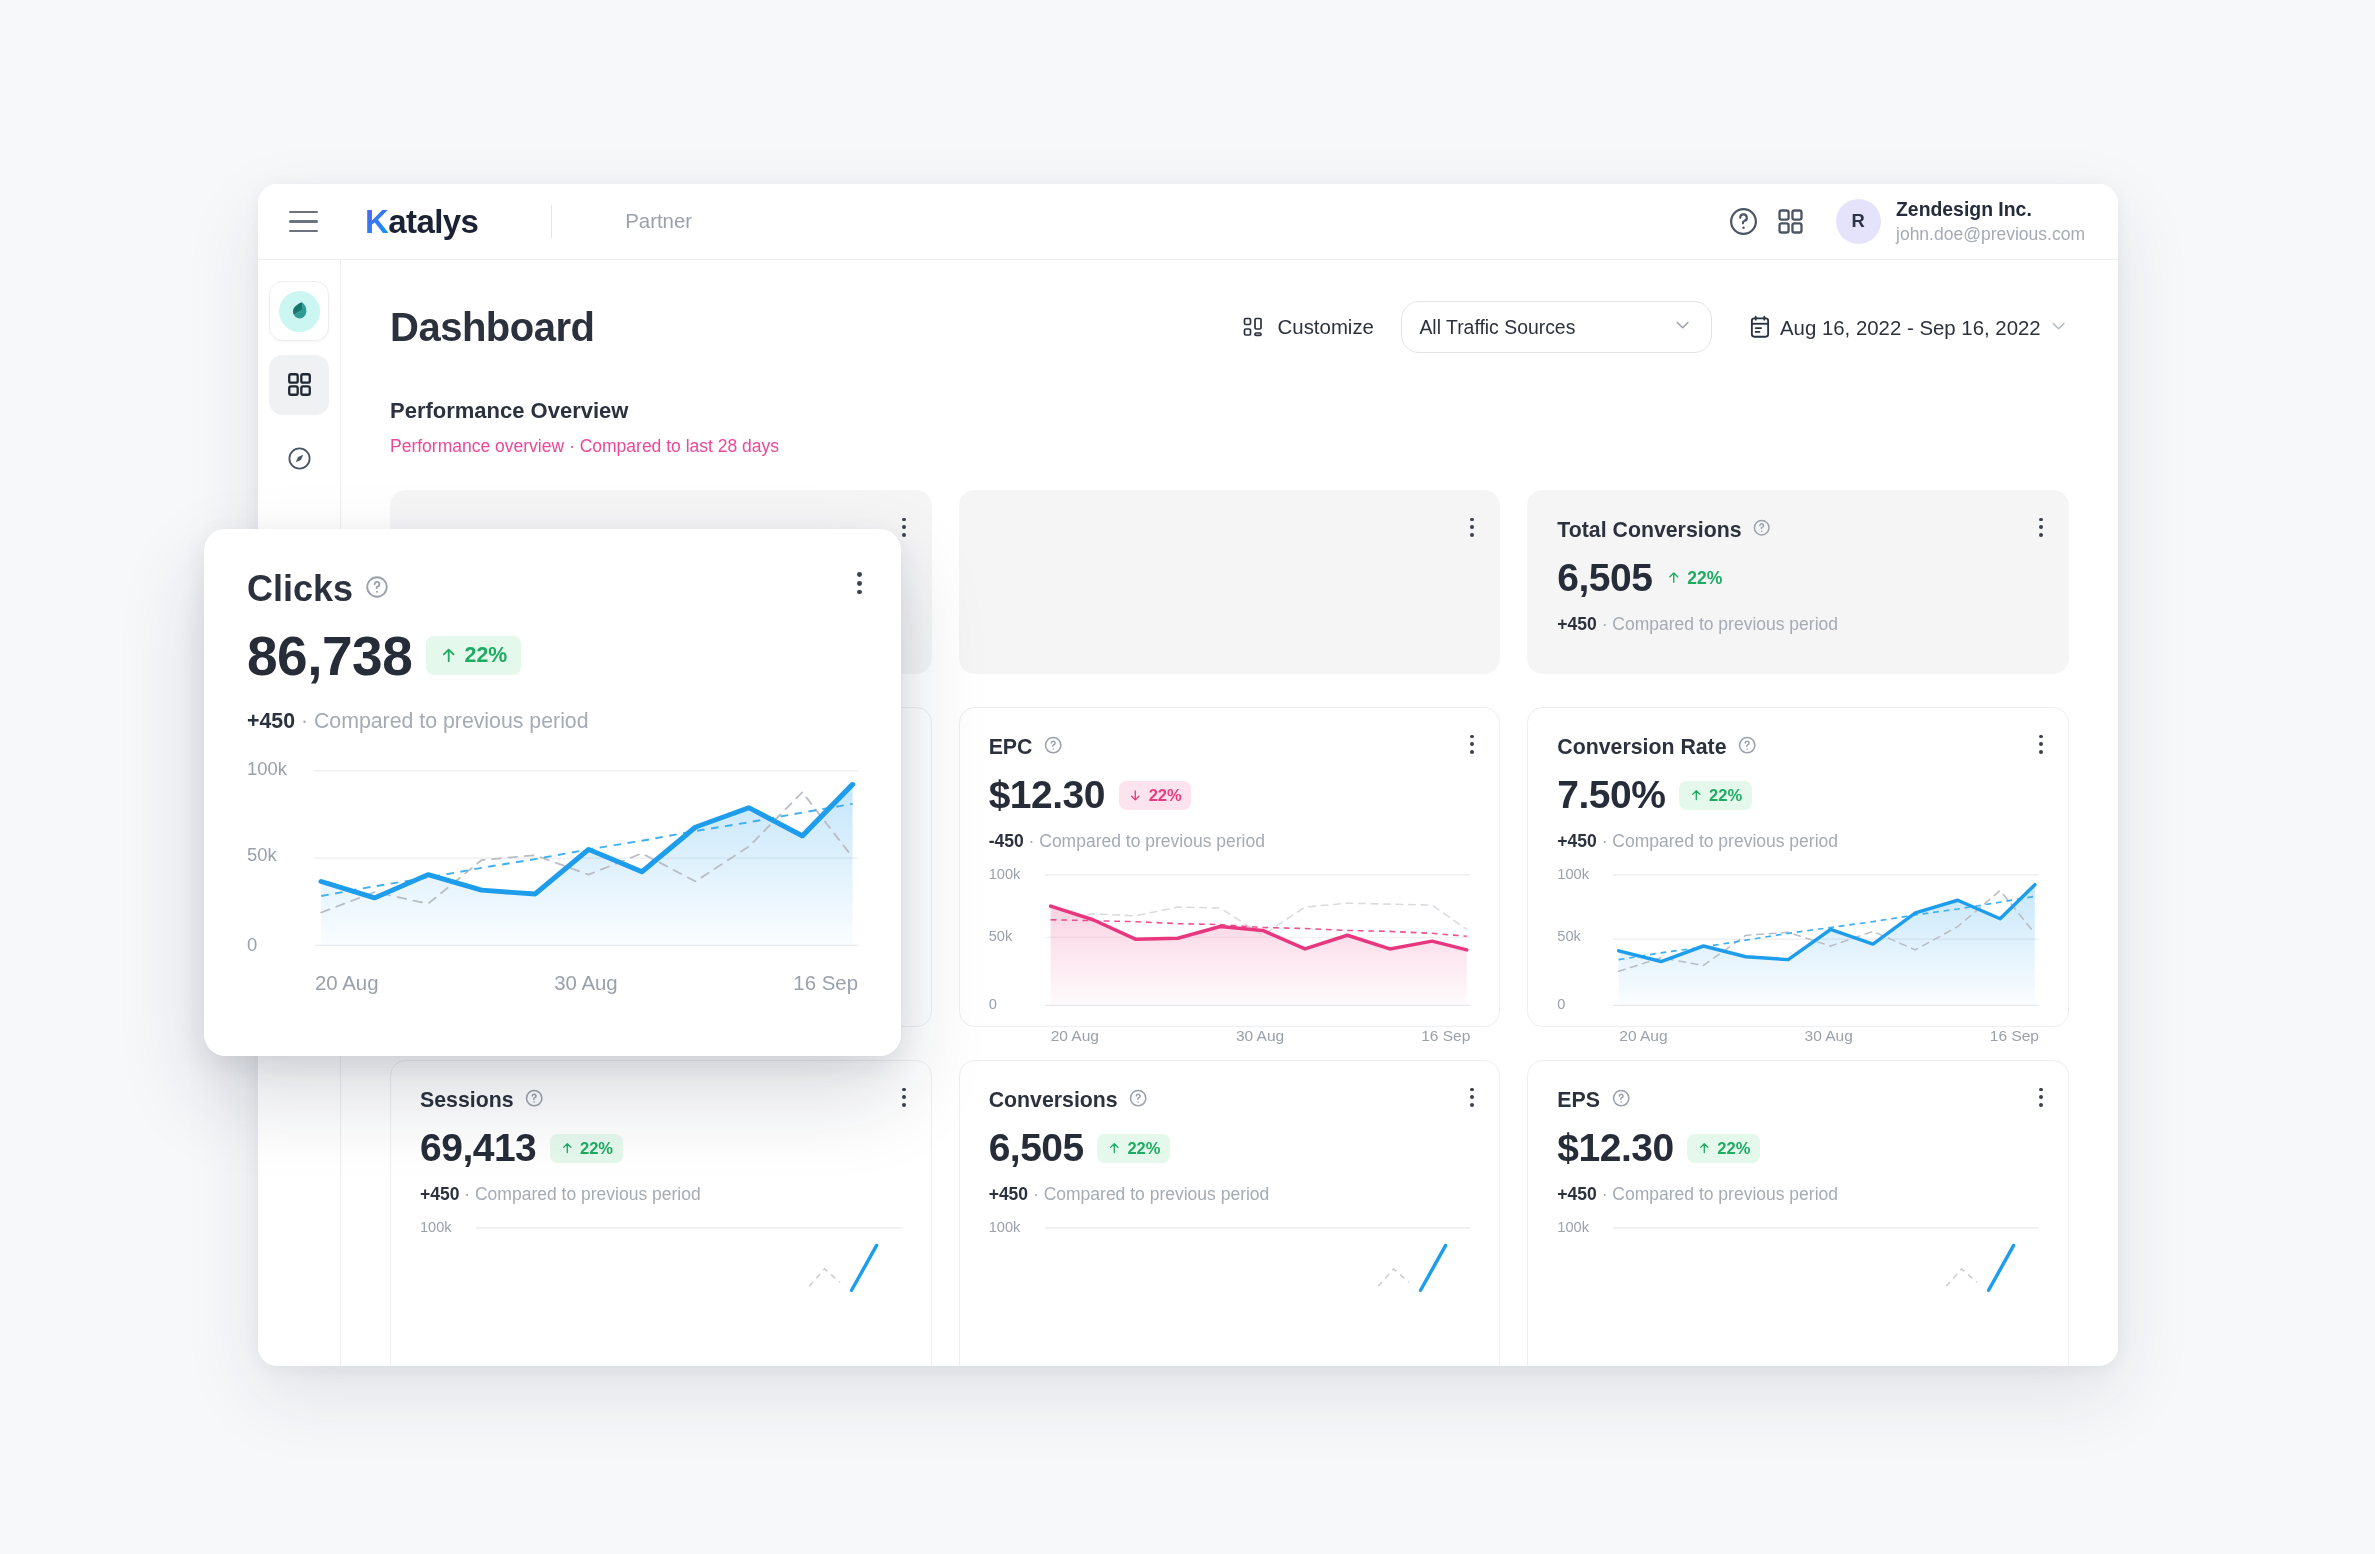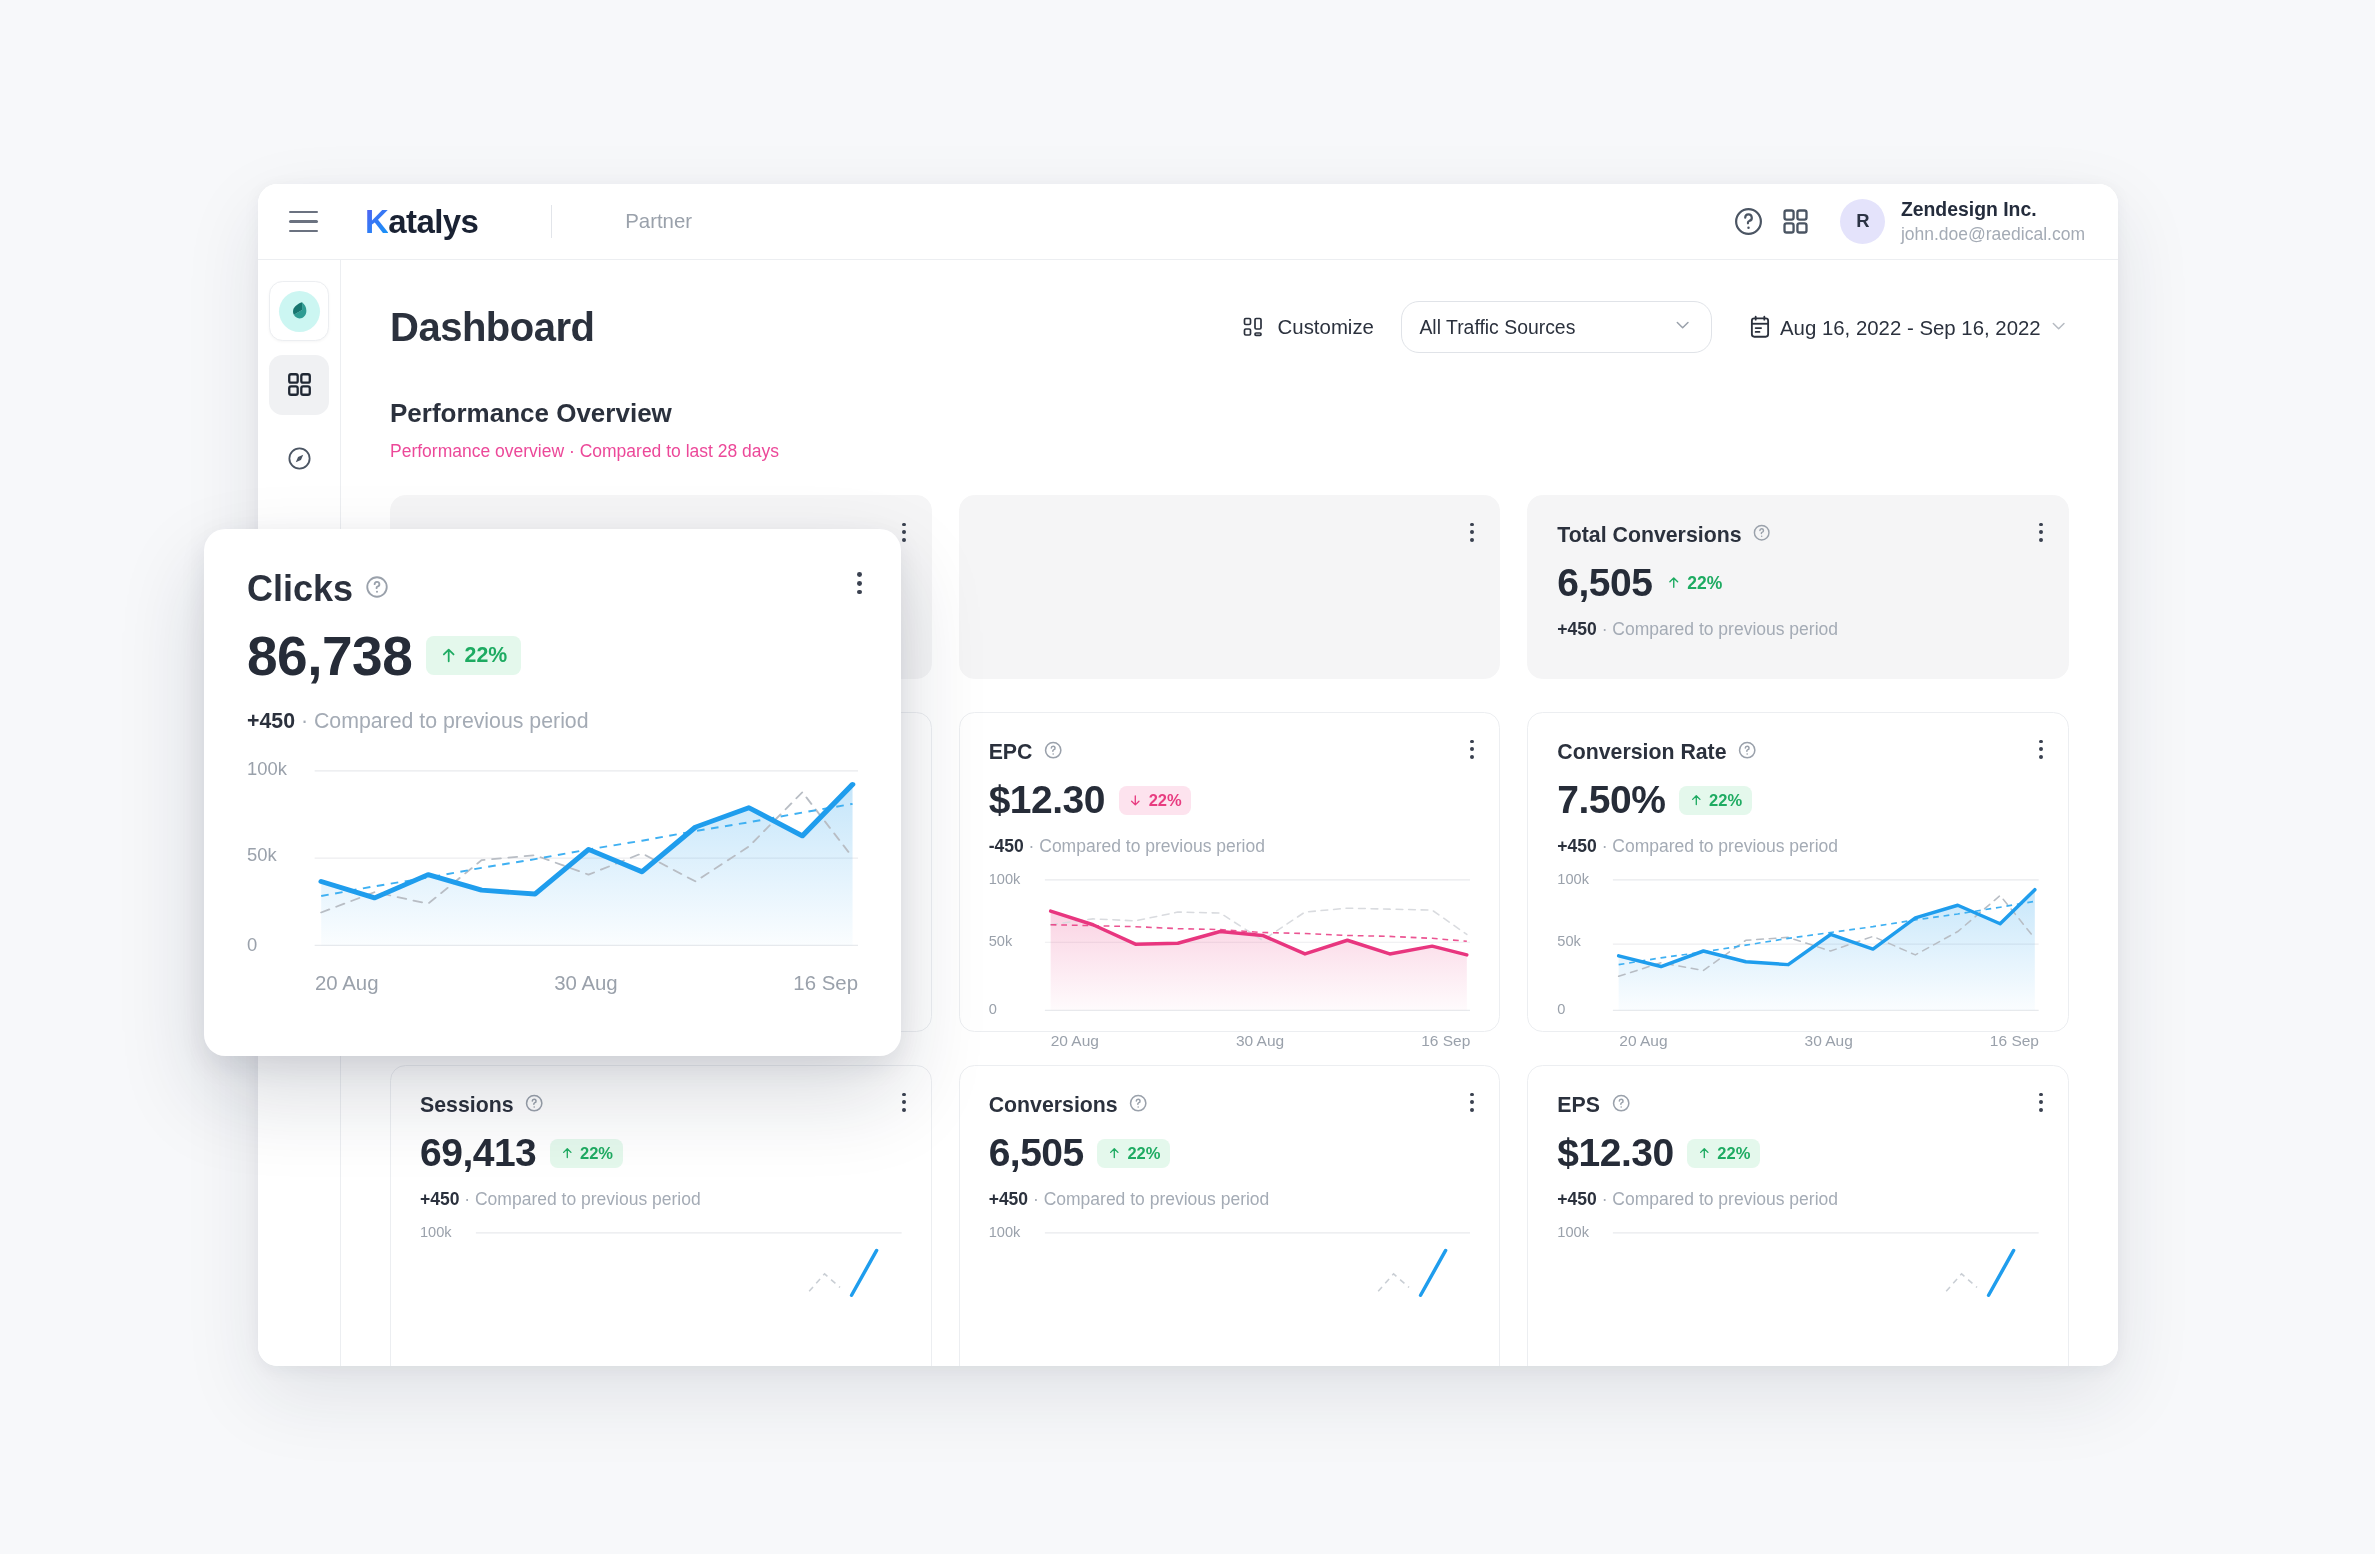--- a/index.html
+++ b/index.html
@@ -76,21 +76,21 @@
     cursor: pointer; margin-right: 27px; }
   .select {
     width: 311px; height: 52px; border: 1px solid #e0e3e8; border-radius: 18px;
     display: flex; align-items: center; padding: 0 17.5px; font-size: 19.4px; color: #2b313d;
     cursor: pointer; background: #fff;
   }
   .select .chev { margin-left: auto; }
   .daterange { display: flex; align-items: flex-end; gap: 7px; margin-left: 35px; cursor: pointer; }
   .daterange .dr-text { font-size: 20.4px; color: #2b313d; }
 
-  .section-title { font-size: 26px; font-weight: 700; color: #2b313d; margin-top: 45px; }
+  .section-title { font-size: 22px; font-weight: 700; color: #2b313d; margin-top: 45px; }
   .section-sub { font-size: 17.5px; color: #ec4899; margin-top: 11.6px; }
 
   
   .grid { display: grid; grid-template-columns: repeat(3, 1fr); gap: 27px; margin-top: 33px; }
   .card {
     background: #fff; border: 1px solid #eceef1; border-radius: 15.5px; padding: 27px 29px;
     position: relative; min-height: 0;
   }
   .card.muted { background: #f5f5f6; border-color: #f5f5f6; }
   .card-head { display: flex; align-items: center; gap: 10.7px; }
@@ -162,21 +162,21 @@
           <svg width="31" height="31" viewBox="0 0 24 24" fill="none" stroke="#4b5563" stroke-width="1.8">
             <rect x="3.5" y="3.5" width="7" height="7" rx="1.6"></rect>
             <rect x="13.5" y="3.5" width="7" height="7" rx="1.6"></rect>
             <rect x="3.5" y="13.5" width="7" height="7" rx="1.6"></rect>
             <rect x="13.5" y="13.5" width="7" height="7" rx="1.6"></rect>
           </svg>
         </div>
         <div class="avatar">R</div>
         <div class="user-block">
           <div class="user-name">Zendesign Inc.</div>
-          <div class="user-mail">john.doe@raedical.com</div>
+          <div class="user-mail">john.doe@previous.com</div>
         </div>
       </div>
     </div>
 
     <div id="sidebar">
       <div class="side-logo">
         <div class="side-logo-circle">
           <svg width="25" height="25" viewBox="0 0 24 24">
             <path d="M14.5 3.2 C16.8 5.4 18.6 7.6 18.6 11.2 C18.6 15.6 15.6 18.6 12 18.6
                      C9.6 18.6 7.6 17.2 6.6 15.2 L14.5 10.6 Z" fill="#2f9c93"></path>

